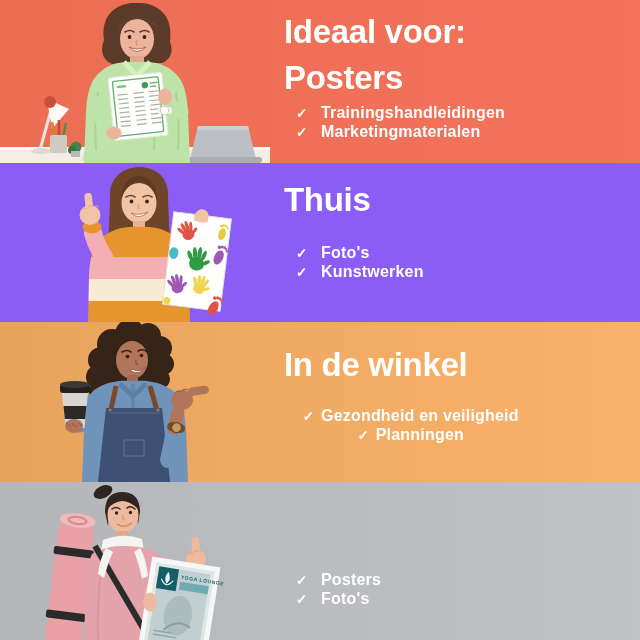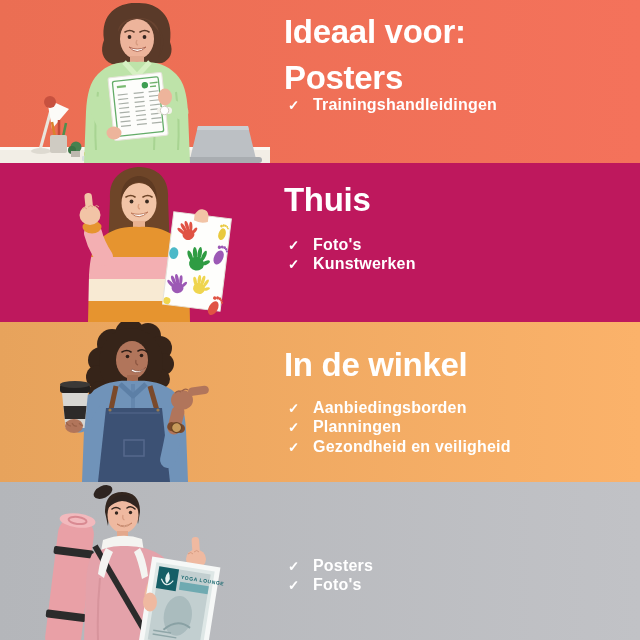--- a/index.html
+++ b/index.html
@@ -1,35 +1,35 @@
 <!DOCTYPE html>
 <html><head>
 <meta charset="utf-8">
 <style>
   html,body{margin:0;padding:0;background:#ffffff;}
   .frame{position:relative;width:640px;height:640px;overflow:hidden;
          font-family:"Liberation Sans",sans-serif;}
   .band{position:absolute;left:0;width:640px;overflow:hidden;}
   #band-0{top:0;height:163px;}
   #band-1{top:163px;height:159px;}
-  #band-2{top:322px;height:192px;}
+  #band-2{top:322px;height:192px;text-align:center;}
   #band-3{top:482px;height:158px;}
   .photo{position:absolute;left:0;top:0;}
   .intro,.title{position:absolute;left:276px;margin:8px;color:#fff;font-weight:700;
                 font-size:33px;line-height:1;letter-spacing:-.3px;white-space:nowrap;}
   #band-0 .intro{top:7px;}
   #band-0 .title{top:53px;}
   #band-1 .title{top:12px;}
   #band-2 .title{top:18px;}
   #band-3 .title{top:23px;}
-  ul.checklist{position:absolute;left:284px;margin:4px;padding:0;list-style:none;color:#fff;}
+  ul.checklist{position:absolute;left:284px;margin:12px;padding:0;list-style:none;color:#fff;}
   #band-0 ul.checklist{top:92px;}
   #band-1 ul.checklist{top:69px;}
   #band-2 ul.checklist{top:73px;}
-  #band-3 ul.checklist{top:71px;}
+  #band-3 ul.checklist{top:77px;}
   ul.checklist li{font-size:16px;font-weight:700;line-height:18.4px;letter-spacing:.2px;white-space:nowrap;}
   .check{display:inline-block;width:25px;font-size:13.5px;}
 </style>
 </head>
 <body>
 
 <div class="frame">
 
   <section class="band" id="band-0" style="background: linear-gradient(90deg, rgb(235, 110, 83), rgb(244, 114, 91));">
     <svg class="photo" width="270" height="163" viewBox="0 0 270 163">
@@ -90,24 +90,25 @@
         <ellipse cx="165" cy="97" rx="7" ry="8.5" fill="#EDB49B"></ellipse>
         <rect x="157" y="107" width="15" height="7" rx="3.5" fill="#F4F2EC"></rect>
         <circle cx="164.5" cy="110.5" r="4.2" fill="#FFFFFF" stroke="#CFCBC2" stroke-width="1"></circle>
         <ellipse cx="114" cy="133" rx="7.5" ry="6.5" fill="#EDB49B"></ellipse>
       </g>
     </svg>
     <h1 class="intro">Ideaal voor:</h1>
     <h2 class="title">Posters</h2>
     <ul class="checklist">
       <li><span class="check">✓</span><span>Trainingshandleidingen</span></li>
-    </ul>
-  </section>
-
-  <section class="band" id="band-1" style="background: #be185d;">
+      <li><span class="check">✓</span><span>Marketingmaterialen</span></li>
+    </ul>
+  </section>
+
+  <section class="band" id="band-1" style="background: #8b5cf6;">
     <svg class="photo" width="270" height="159" viewBox="0 0 270 159">
       <defs>
         <g id="hprint">
           <ellipse cx="0" cy="3" rx="6" ry="5.5"></ellipse>
           <ellipse cx="-6" cy="-2.5" rx="1.7" ry="4.5" transform="rotate(-30 -6 -2.5)"></ellipse>
           <ellipse cx="-2.5" cy="-5" rx="1.7" ry="5" transform="rotate(-12 -2.5 -5)"></ellipse>
           <ellipse cx="1.2" cy="-5.5" rx="1.7" ry="5.2"></ellipse>
           <ellipse cx="4.8" cy="-4" rx="1.6" ry="4.6" transform="rotate(16 4.8 -4)"></ellipse>
           <ellipse cx="7.5" cy="1" rx="1.5" ry="3.2" transform="rotate(55 7.5 1)"></ellipse>
         </g>
@@ -216,23 +217,22 @@
           <rect x="167" y="101" width="18" height="9" rx="4.5" fill="#7A492B"></rect>
           <circle cx="176.5" cy="105.5" r="5" fill="#C79A5B" stroke="#6B4526" stroke-width="1.2"></circle>
         </g>
         <ellipse cx="182" cy="78" rx="11" ry="10" fill="#B1755B"></ellipse>
         <rect x="188" y="66" width="21" height="8.5" rx="4.2" fill="#B1755B" transform="rotate(-8 188 70)"></rect>
         <path d="M175 71 q3 -3 6 -1 M182 69 q3 -3 6 -1" stroke="#9A6249" stroke-width="1.2" fill="none"></path>
       </g>
     </svg>
     <h2 class="title">In de winkel</h2>
     <ul class="checklist">
-      <li><span class="check">✓</span><span>Aanbiedingsborden</span></li>
+      <li><span class="check">✓</span><span>Gezondheid en veiligheid</span></li>
       <li><span class="check">✓</span><span>Planningen</span></li>
-      <li><span class="check">✓</span><span>Gezondheid en veiligheid</span></li>
     </ul>
   </section>
 
   <section class="band" id="band-3" style="background: linear-gradient(90deg, rgb(180, 182, 186), rgb(193, 194, 198));">
     <svg class="photo" width="270" height="158" viewBox="0 0 270 158">
       <g transform="rotate(7 70 100)">
         <rect x="52" y="34" width="36" height="140" rx="18" fill="#E9A0A6"></rect>
         <ellipse cx="70" cy="38" rx="18" ry="7" fill="#F2B9BD"></ellipse>
         <ellipse cx="70" cy="38" rx="9" ry="3.5" fill="none" stroke="#D98A92" stroke-width="2"></ellipse>
         <rect x="50" y="66" width="40" height="8" rx="2" fill="#2B2B2B"></rect>

